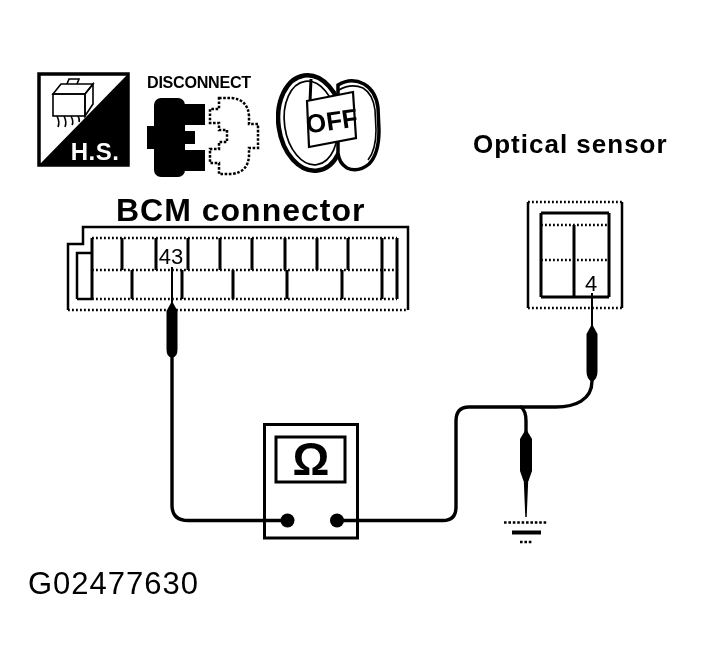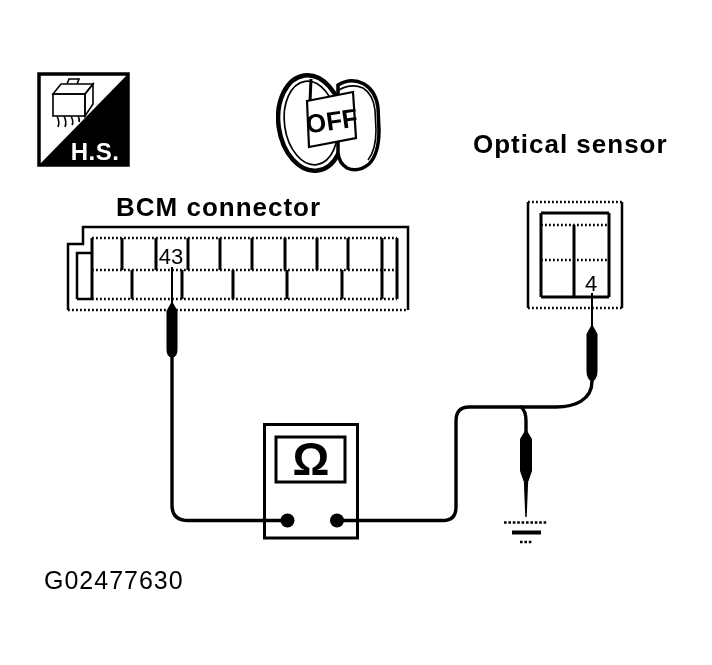--- a/index.html
+++ b/index.html
@@ -2,23 +2,23 @@
 <html><head>
 <meta charset="utf-8">
 <style>
   html,body{margin:0;padding:0;background:#fff;}
   .stage{
     position:relative;width:712px;height:665px;background:#ffffff;
     font-family:"Liberation Sans",sans-serif;color:#000;overflow:hidden;
   }
   .abs{position:absolute;}
   .lbl{position:absolute;font-weight:bold;letter-spacing:1px;white-space:nowrap;}
-  #bcm-label{left:116px;top:192px;font-size:26px;}
+  #bcm-label{left:116px;top:192px;font-size:32px;}
   #optical-label{left:473px;top:126px;font-size:26px;line-height:37px;text-align:center;}
-  #figure-id{left:28px;top:566px;font-size:25px;font-weight:normal;letter-spacing:1px;margin-left:16px;}
+  #figure-id{left:28px;top:566px;font-size:31px;font-weight:normal;letter-spacing:1px;}
   #disconnect-wrap{left:147px;top:73px;width:118px;}
   #disconnect-label{font-weight:bold;font-size:17px;letter-spacing:-0.3px;transform:scaleX(0.95);transform-origin:left center;white-space:nowrap;}
   
   .s2{fill:none;stroke:#000;stroke-width:2.5;}
   .s3{fill:none;stroke:#000;stroke-width:3;}
   .dot{fill:none;stroke:#000;stroke-width:2.6;stroke-dasharray:1.8 2.2;}
   .dash{fill:none;stroke:#000;stroke-width:2.3;stroke-dasharray:2.6 1.8;}
   .wire{fill:none;stroke:#000;stroke-width:3.4;stroke-linecap:round;}
   .thin{fill:none;stroke:#000;stroke-width:1.6;}
   .blk{fill:#000;stroke:none;}
@@ -42,20 +42,33 @@
       <polygon points="48,22 56,12 56,32 48,44" class="thin" fill="#fff"></polygon>
       <polyline points="30,12 32,7 42,7 40,12" class="thin" fill="#fff"></polyline>
       <path d="M20 44 Q23 50 21 55" class="thin"></path>
       <path d="M27 44 Q30 50 28 55" class="thin"></path>
       <path d="M34 44 Q37 50 35 53" class="thin"></path>
       <path d="M41 44 Q43 48 42 50" class="thin"></path>
     </g>
     <text class="hs" x="58" y="88">H.S.</text>
   </svg>
 
+  <div class="abs" id="disconnect-wrap">
+    <div id="disconnect-label">DISCONNECT</div>
+    <svg width="115" height="86" viewBox="0 0 115 86" style="margin-top:2px">
+      <g>
+        <rect x="7" y="3" width="31" height="79" rx="7" class="blk"></rect>
+        <rect x="0" y="31" width="10" height="23" class="blk"></rect>
+        <rect x="35" y="9" width="23" height="21" class="blk"></rect>
+        <rect x="35" y="55" width="23" height="21" class="blk"></rect>
+        <rect x="35" y="36" width="13" height="13" class="blk"></rect>
+      </g>
+      <path d="M72 3 H85 Q101 5 102 21 V29 H111 V53 H102 V61 Q101 77 85 79 H72 V68 H63 V54 H72 V47 H80 V35 H72 V28 H63 V14 H72 Z" fill="#fff" stroke="#000" stroke-width="2.5" stroke-dasharray="2.6 1.6"></path>
+    </svg>
+  </div>
 
   <svg class="abs" style="left:276px;top:68px" width="112" height="118" viewBox="0 0 112 118">
     <g transform="rotate(-8 35 55)">
       <ellipse cx="35" cy="55" rx="32.5" ry="48" fill="#fff" stroke="#000" stroke-width="4.5"></ellipse>
       <ellipse cx="35" cy="55" rx="26.5" ry="42" fill="none" stroke="#000" stroke-width="1.7"></ellipse>
     </g>
     <path d="M62 17 Q75 9 88 16 Q100 23 102 40 L103 62 Q103 86 93 96 Q82 105 71 100 Q63 95 62 85 Z" fill="#fff" stroke="#000" stroke-width="3.5"></path>
     <path d="M63 22 Q75 15 87 20 Q97 26 99 42 L100 62 Q100 82 92 92" class="thin"></path>
     <path d="M35 11 L34 34" stroke="#000" stroke-width="3" fill="none"></path>
     <polygon points="31,33 77,24 80,70 33,79" fill="#fff" stroke="#000" stroke-width="2.2"></polygon>

